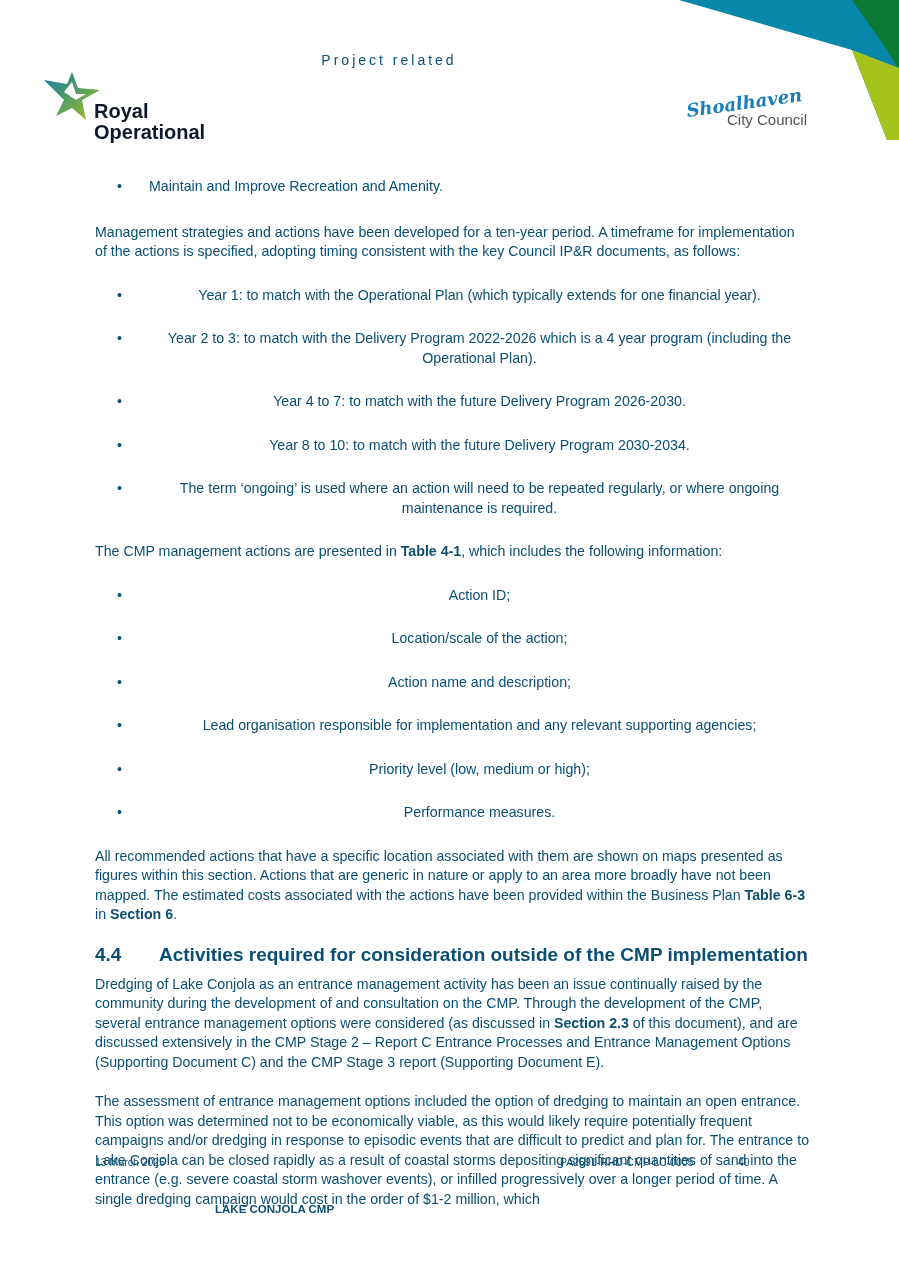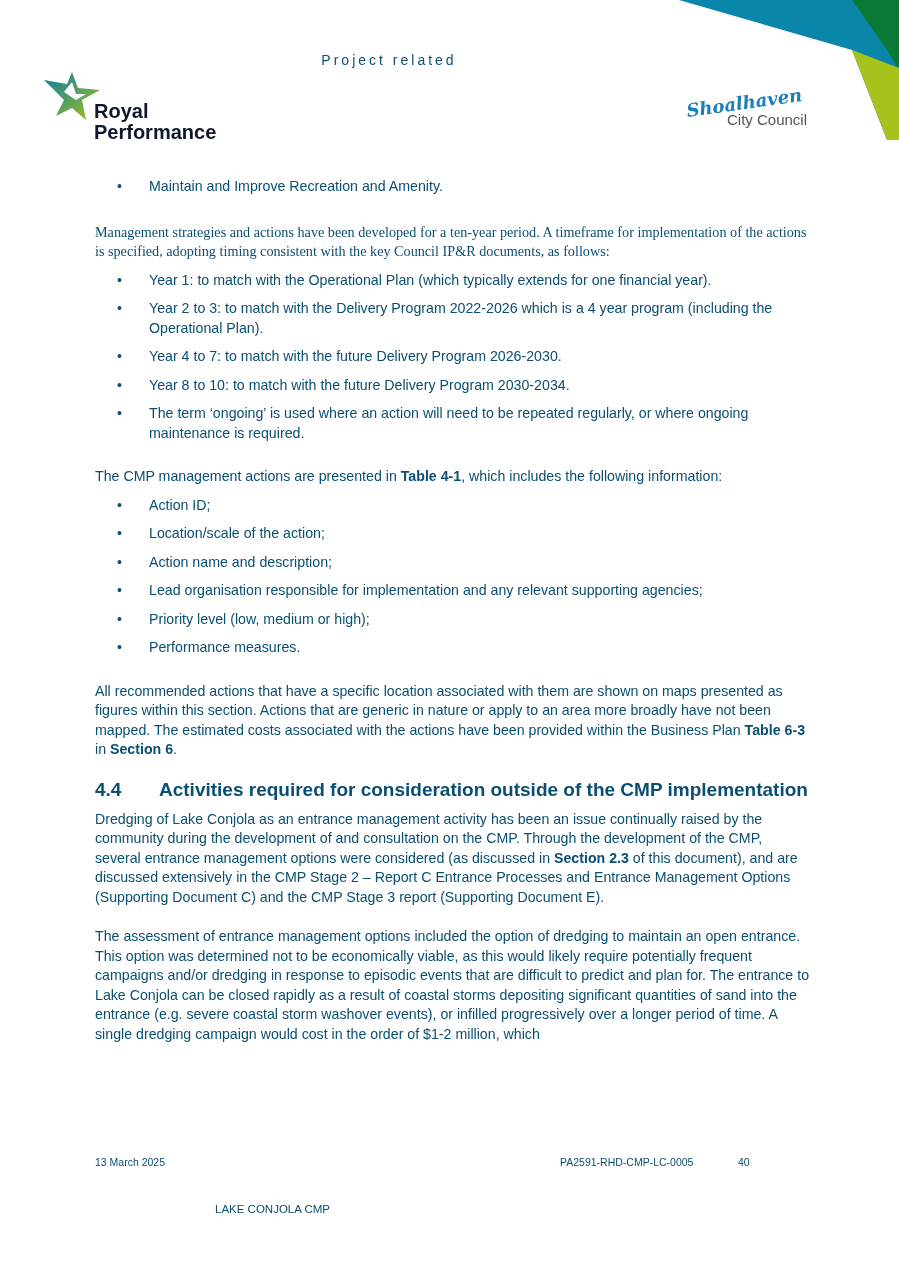--- a/index.html
+++ b/index.html
@@ -8,22 +8,22 @@
   .proj{position:absolute;top:52px;left:0;width:778px;text-align:center;font-size:14px;letter-spacing:3px;color:#0a4e72;}
   .rh-logo{position:absolute;left:42px;top:70px;width:220px;height:80px;}
   .rh-text{position:absolute;left:94px;top:101px;font-size:20px;font-weight:bold;line-height:21px;color:#0f172a;}
   .sc-shoal{position:absolute;left:686px;top:92px;font-family:"DejaVu Serif",serif;font-style:italic;font-weight:bold;font-size:18px;color:#1a7fb8;transform:rotate(-8deg);}
   .sc-city{position:absolute;left:727px;top:111px;font-size:15px;color:#555;text-align:right;}
   .content{position:absolute;left:95px;top:177px;width:715px;font-size:14.2px;line-height:19.5px;}
   p{margin:0;}
   ul{list-style:none;margin:0;padding:0;}
   li{position:relative;padding-left:54px;}
   li:before{content:"\2022";position:absolute;left:22px;top:0;}
-  .gap8{margin-top:9px;}
-  .gap18{margin-top:19px;font-family:Liberation Serif, serif;}
+  .gap8{margin-top:24px;text-align:center;}
+  .gap18{margin-top:19px;}
   b{font-weight:bold;}
   h2{margin:0;font-size:19px;line-height:25px;font-weight:bold;display:flex;}
   h2 .num{width:64px;flex:none;}
   .footer{position:absolute;top:1156px;font-size:10.5px;color:#0a4e72;}
 </style>
 </head>
 <body>
 
 <svg class="corner" viewBox="0 0 260 140">
   <polygon points="40,0 260,0 260,140 248,140 213,50" fill="#0a86ab"></polygon>
@@ -38,21 +38,21 @@
       <linearGradient id="g" x1="0" y1="0" x2="1" y2="1">
         <stop offset="0" stop-color="#0a7aa8"></stop>
         <stop offset="1" stop-color="#a6c31b"></stop>
       </linearGradient>
     </defs>
   <path d="M2,10 L25,14 L30,2 L36,18 L58,20 L40,30 L44,50 L30,38 L14,46 L22,30 Z" fill="url(#g)"></path>
   <path d="M22,22 L30,12 L34,24 L44,24 L34,30 Z" fill="#fff"></path>
 </svg>
 <div class="rh-text">
   <div>Royal</div>
-  <div>Performance</div>
+  <div>Operational</div>
 </div>
 
 <div class="sc-shoal">Shoalhaven</div>
 <div class="sc-city">City Council</div>
 
 <div class="content">
   <ul>
       <li>Maintain and Improve Recreation and Amenity.</li>
     </ul>
   <p class="gap18" style="margin-top:26px">Management strategies and actions have been developed for a ten-year period. A timeframe for implementation of the actions is specified, adopting timing consistent with the key Council IP&amp;R documents, as follows:</p>
@@ -75,15 +75,15 @@
   <p style="margin-top:24px"><span>All recommended actions that have a specific location associated with them are shown on maps presented as figures within this section. Actions that are generic in nature or apply to an area more broadly have not been mapped. The estimated costs associated with the actions have been provided within the Business Plan </span><b>Table 6-3</b><span> in </span><b>Section 6</b><span>.</span></p>
   <h2 style="margin-top:17px">
       <span class="num">4.4</span>
       <span>Activities required for consideration outside of the CMP implementation</span>
     </h2>
   <p style="margin-top:8px"><span>Dredging of Lake Conjola as an entrance management activity has been an issue continually raised by the community during the development of and consultation on the CMP. Through the development of the CMP, several entrance management options were considered (as discussed in </span><b>Section 2.3</b><span> of this document), and are discussed extensively in the CMP Stage 2 – Report C Entrance Processes and Entrance Management Options (Supporting Document C) and the CMP Stage 3 report (Supporting Document E).</span></p>
   <p style="margin-top:20px">The assessment of entrance management options included the option of dredging to maintain an open entrance. This option was determined not to be economically viable, as this would likely require potentially frequent campaigns and/or dredging in response to episodic events that are difficult to predict and plan for. The entrance to Lake Conjola can be closed rapidly as a result of coastal storms depositing significant quantities of sand into the entrance (e.g. severe coastal storm washover events), or infilled progressively over a longer period of time. A single dredging campaign would cost in the order of $1-2 million, which</p>
 </div>
 
 <div class="footer" style="left:95px">13 March 2025</div>
-<div class="footer" style="left:215px;font-weight:normal;font-size:11.5px;top:1203px">LAKE CONJOLA CMP</div>
+<div class="footer" style="left:215px;font-weight:bold;font-size:11.5px;top:1203px">LAKE CONJOLA CMP</div>
 <div class="footer" style="left:560px">PA2591-RHD-CMP-LC-0005</div>
 <div class="footer" style="left:738px">40</div>
 
 </body></html>

